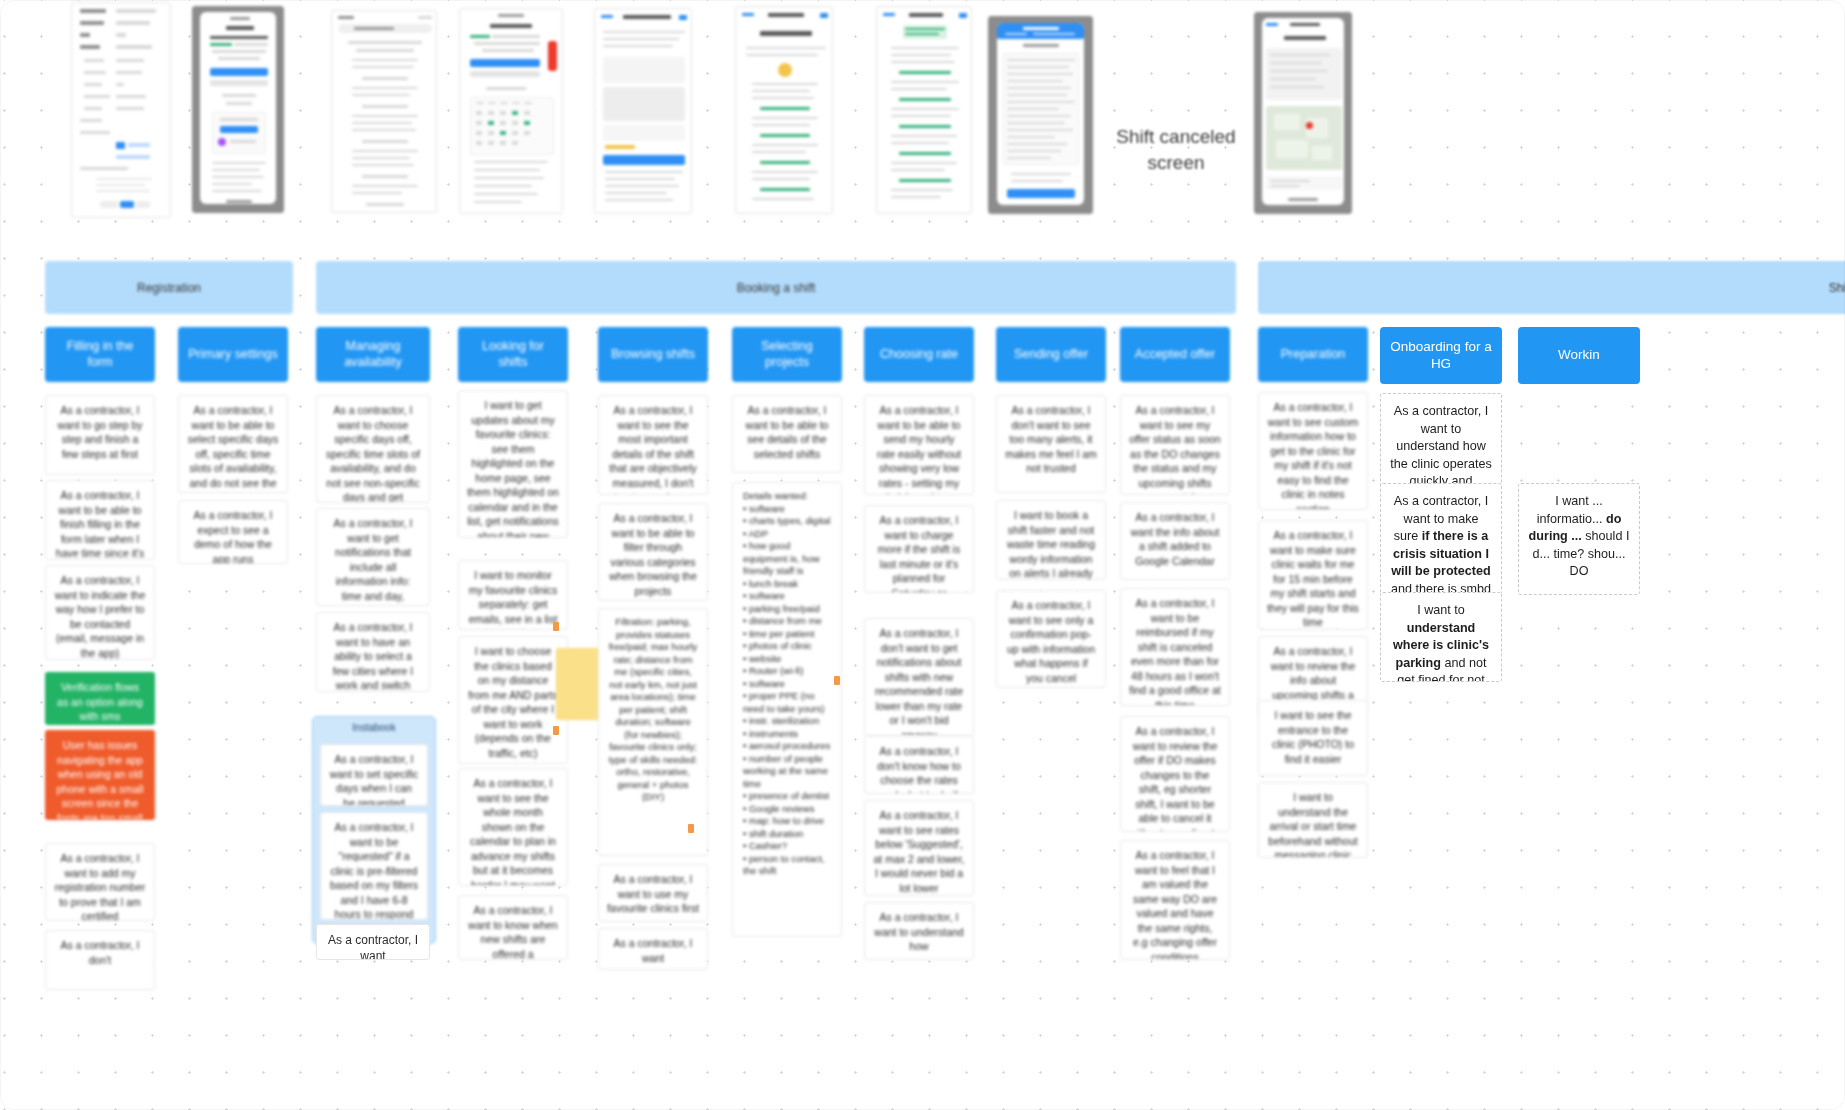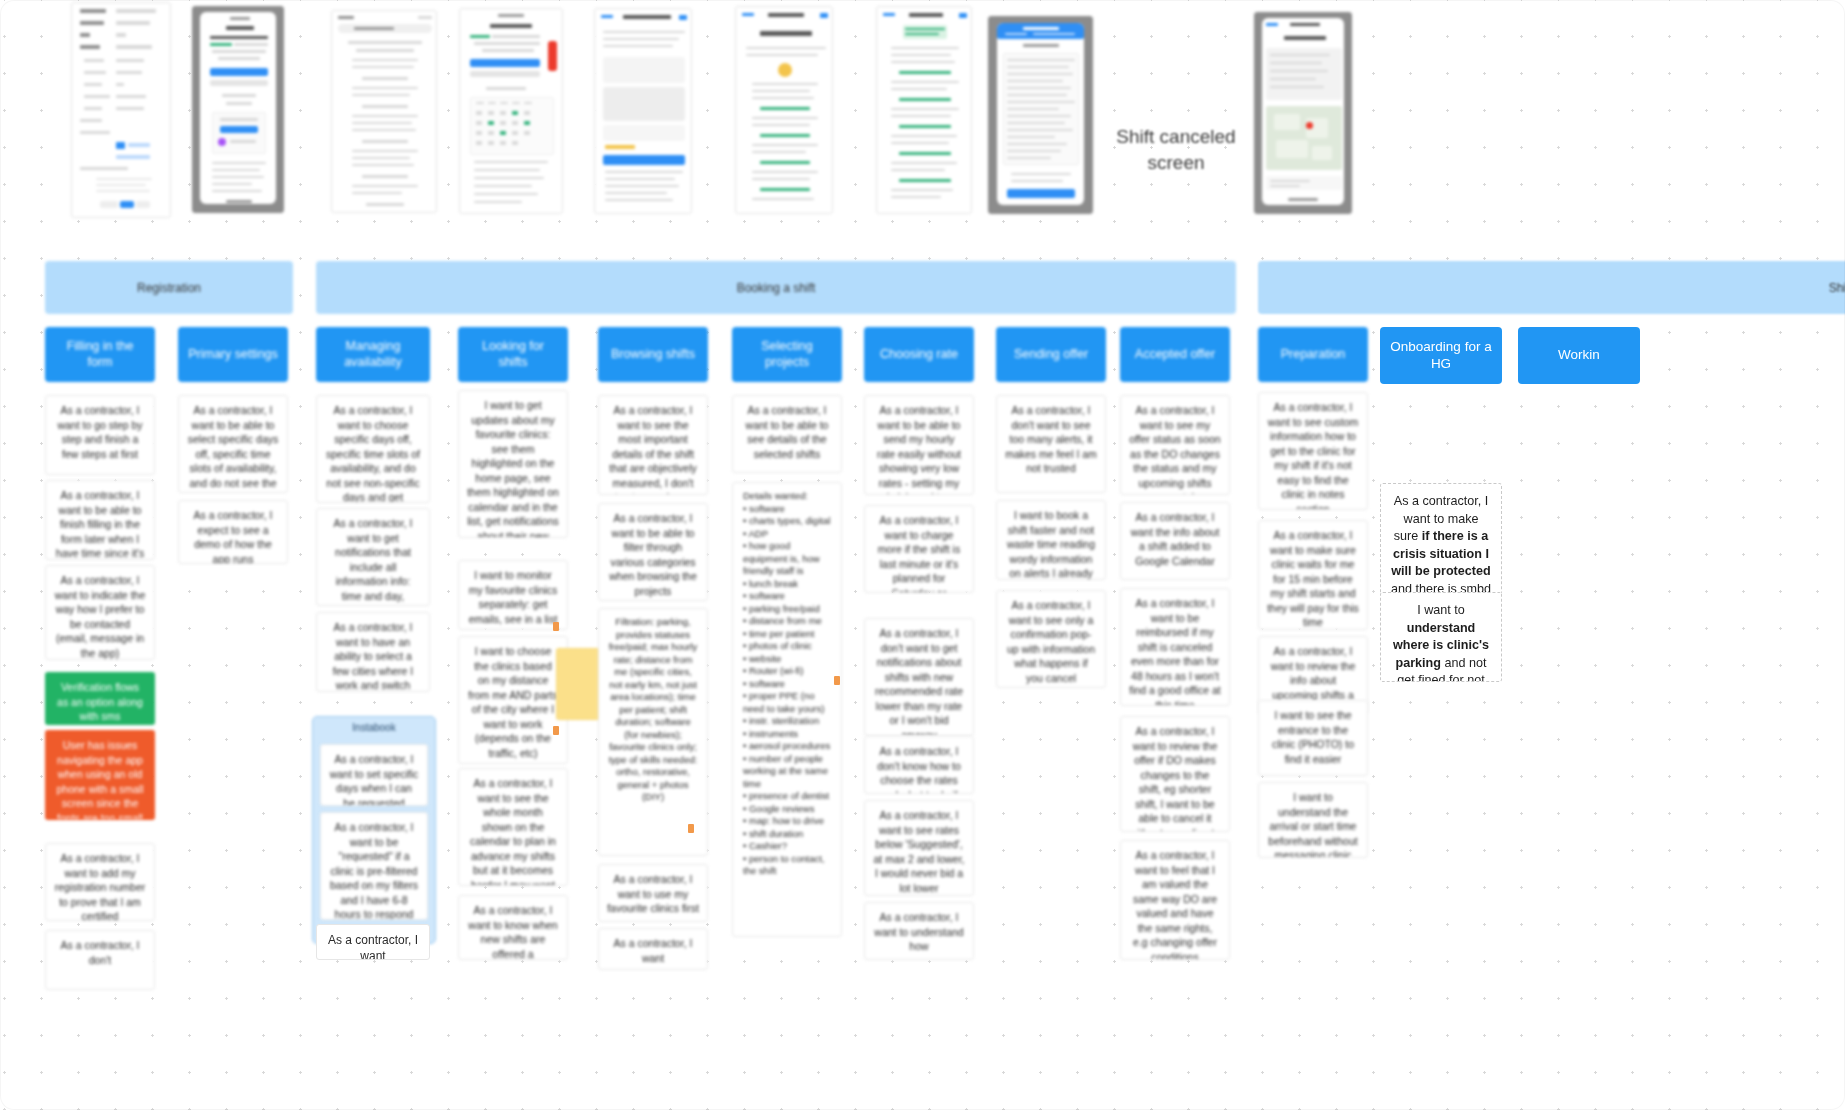--- a/index.html
+++ b/index.html
@@ -619,24 +619,30 @@
   <div class="card solid blur" style="left:1258px; top:700px; width:110px; height:76px;">
     <span>I want to see the entrance to the clinic (PHOTO) to find it easier</span>
   </div>
   <div class="card solid blur" style="left:1258px; top:782px; width:110px; height:76px;">
     <span>I want to understand the arrival or start time beforehand without messaging clinic</span>
   </div>
 
   <div class="colhead sharp" style="left:1380px; top:327px; width:122px; height:57px;">
     <span>Onboarding for a HG</span>
   </div>
+  <div class="card sharp" style="left:1380px; top:393px; width:122px; height:95px;">
+    <span>As a contractor, I want to understand how the clinic operates quickly and </span>
+  </div>
   <div class="card sharp" style="left:1380px; top:483px; width:122px; height:112px;">
     <span>As a contractor, I want to make sure <b>if there is a crisis situation I will be protected</b> and there is smbd I can talk to in TS</span>
   </div>
   <div class="card sharp" style="left:1380px; top:592px; width:122px; height:90px;">
     <span>I want to <b>understand where is clinic's parking</b> and not get fined for not correct parking</span>
   </div>
 
   <div class="colhead sharp" style="left:1518px; top:327px; width:122px; height:57px; left:1518px;">
     <span>Workin</span>
   </div>
+  <div class="card sharp" style="left:1518px; top:483px; width:122px; height:112px;">
+    <span>I want ... informatio... <b>do during ...</b> should I d... time? shou... DO</span>
+  </div>
 
 </div>
 
 </body></html>

